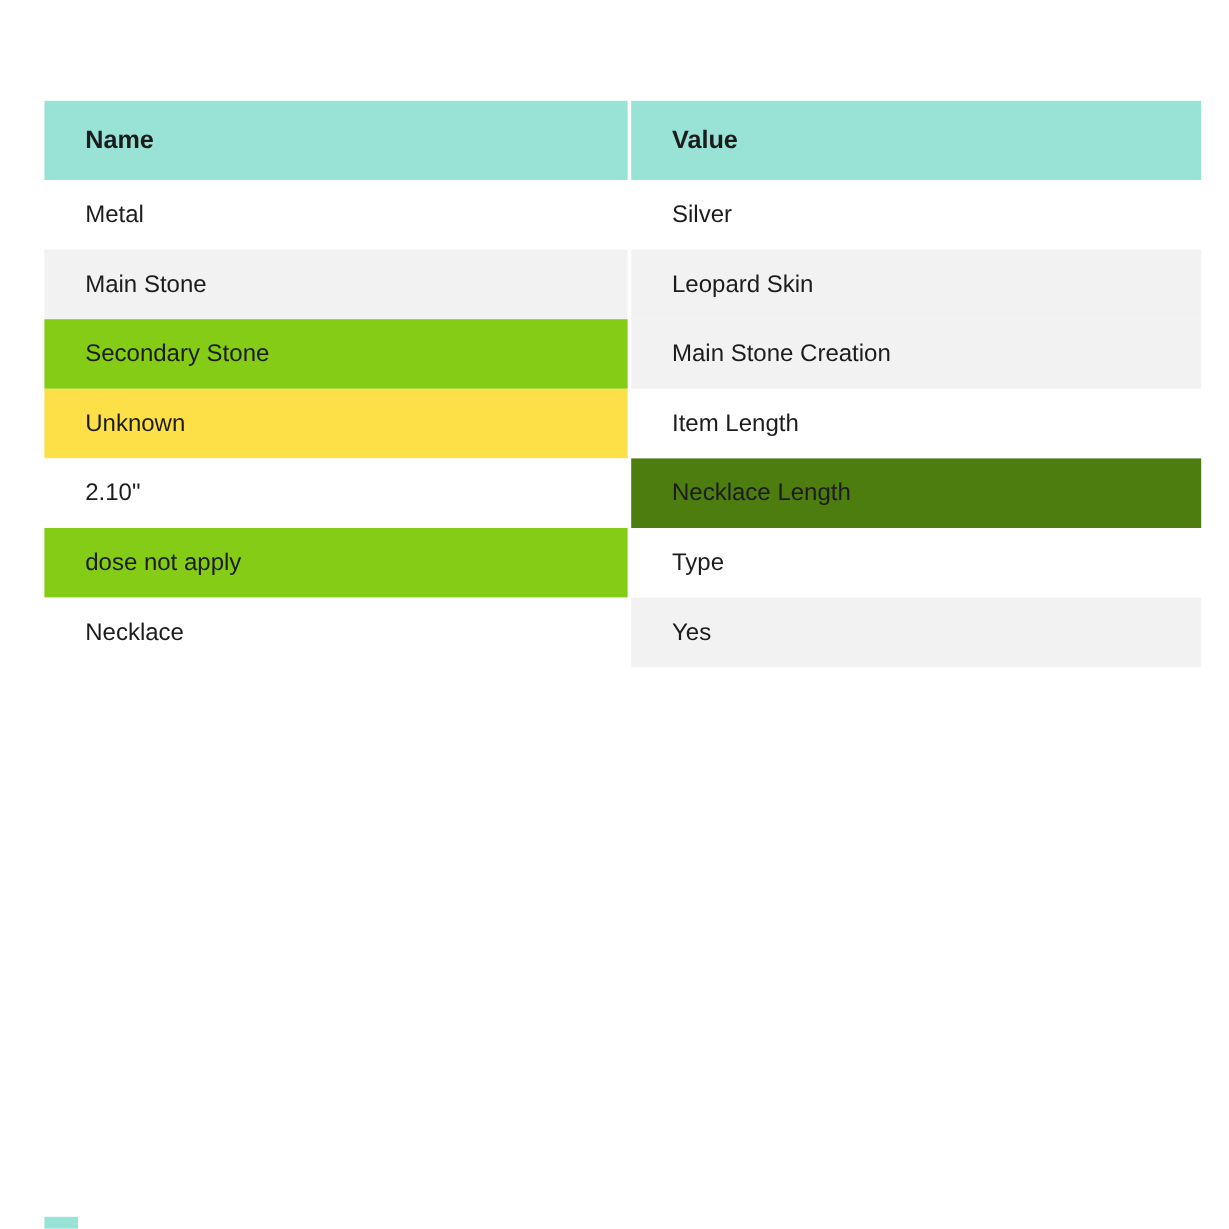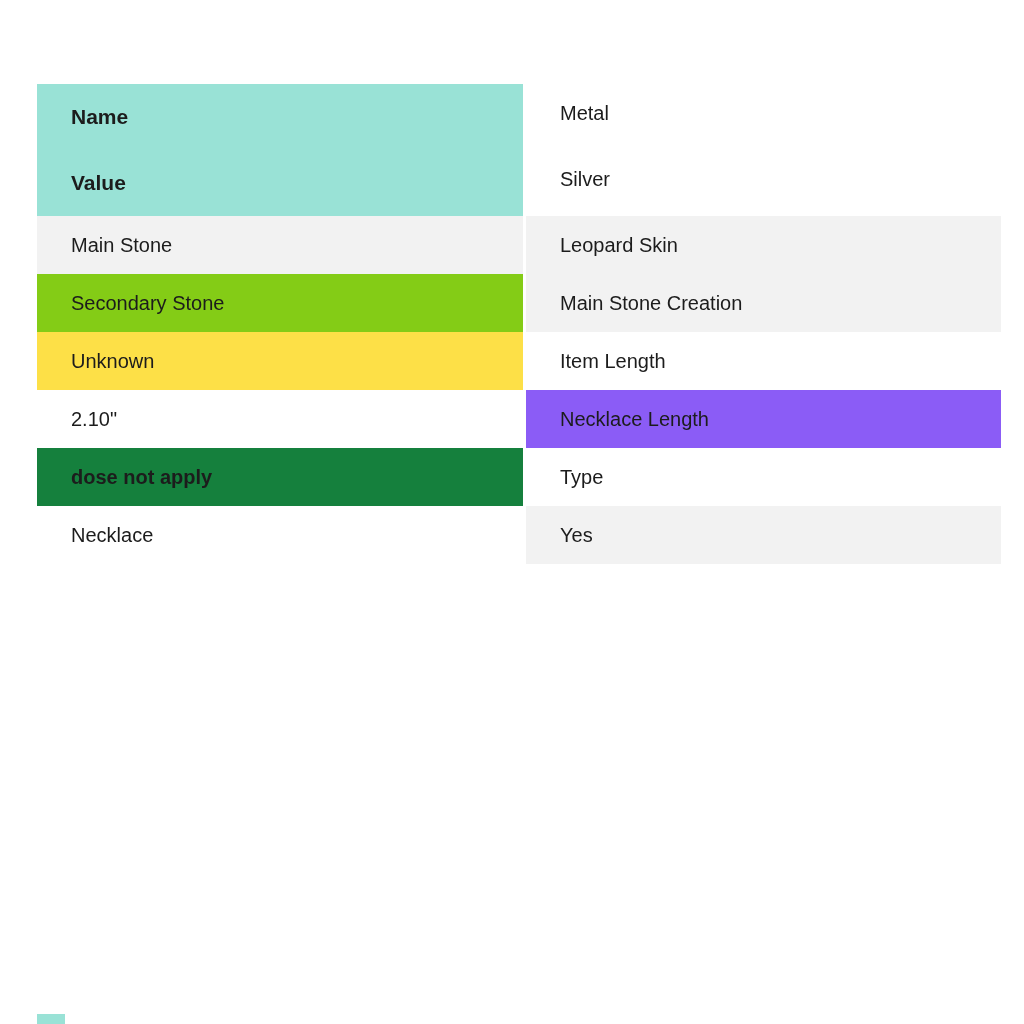--- a/index.html
+++ b/index.html
@@ -53,38 +53,38 @@
   }
 </style>
 </head>
 <body style="color: rgb(28, 28, 28);">
 
 <div class="page">
 
   <div class="attr-table">
 
     <div class="cell header-cell hdr" style="background: rgb(153, 226, 214);">Name</div>
+    <div class="cell header-cell hdr" style="background: rgb(153, 226, 214);">Value</div>
+
     <div class="cell body-cell r-even" style="background: rgb(255, 255, 255);">Metal</div>
-
-    <div class="cell header-cell hdr" style="background: rgb(153, 226, 214);">Value</div>
     <div class="cell body-cell r-even" style="background: rgb(255, 255, 255);">Silver</div>
 
     <div class="cell body-cell r-odd" style="background: rgb(242, 242, 242);">Main Stone</div>
     <div class="cell body-cell r-odd" style="background: rgb(242, 242, 242);">Leopard Skin</div>
 
     <div class="cell body-cell r-even" style="background: #84cc16;">Secondary Stone</div>
 
     <div class="cell body-cell r-odd" style="background: rgb(242, 242, 242);">Main Stone Creation</div>
     <div class="cell body-cell r-odd" style="background: #fde047;">Unknown</div>
 
     <div class="cell body-cell r-even" style="background: rgb(255, 255, 255);">Item Length</div>
     <div class="cell body-cell r-even" style="background: rgb(255, 255, 255);">2.10"</div>
 
-    <div class="cell body-cell r-odd" style="background: #8b5cf6;">Necklace Length</div>
-    <div class="cell body-cell r-odd" style="background: #15803d; font-weight: bold;">dose not apply</div>
+    <div class="cell body-cell r-odd" style="background: #4d7c0f;">Necklace Length</div>
+    <div class="cell body-cell r-odd" style="background: #84cc16;">dose not apply</div>
 
     <div class="cell body-cell r-even" style="background: rgb(255, 255, 255);">Type</div>
     <div class="cell body-cell r-even" style="background: rgb(255, 255, 255);">Necklace</div>
 
     <div class="cell body-cell r-odd" style="background: rgb(242, 242, 242);">Yes</div>
 
   </div>
 
   <div class="next-table-fragment" style="background: rgb(153, 226, 214);"></div>
 

